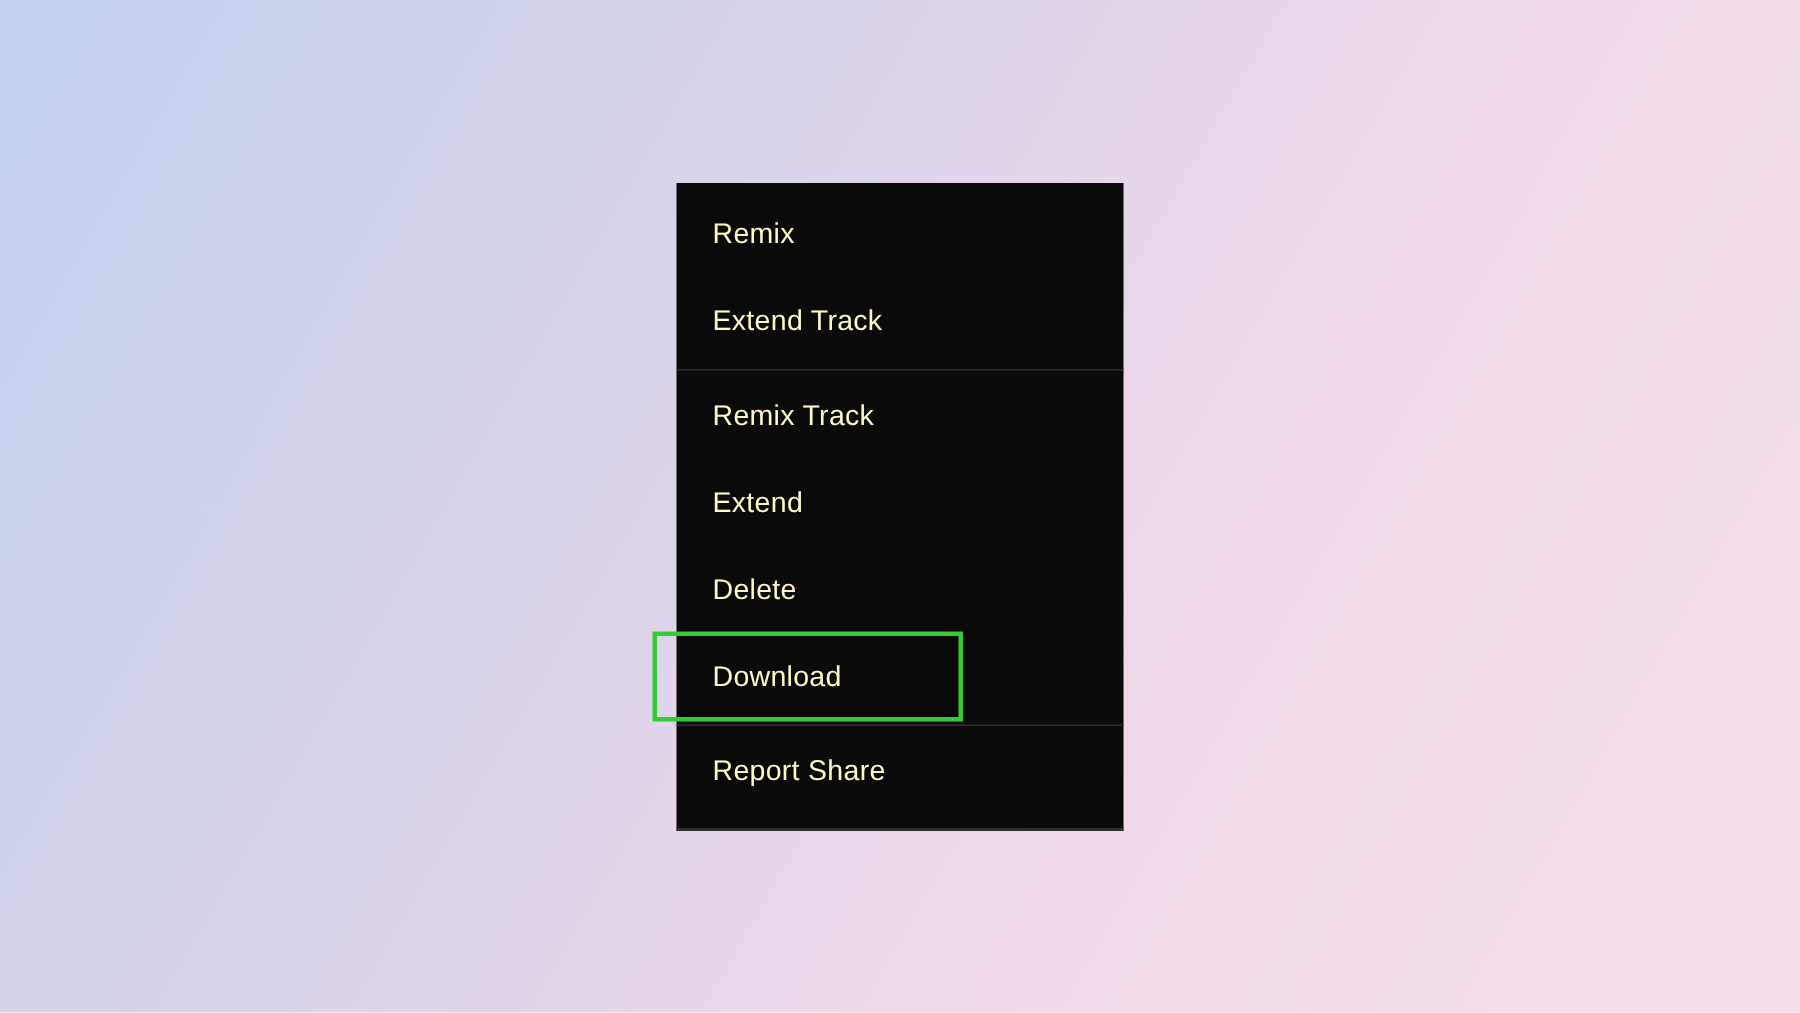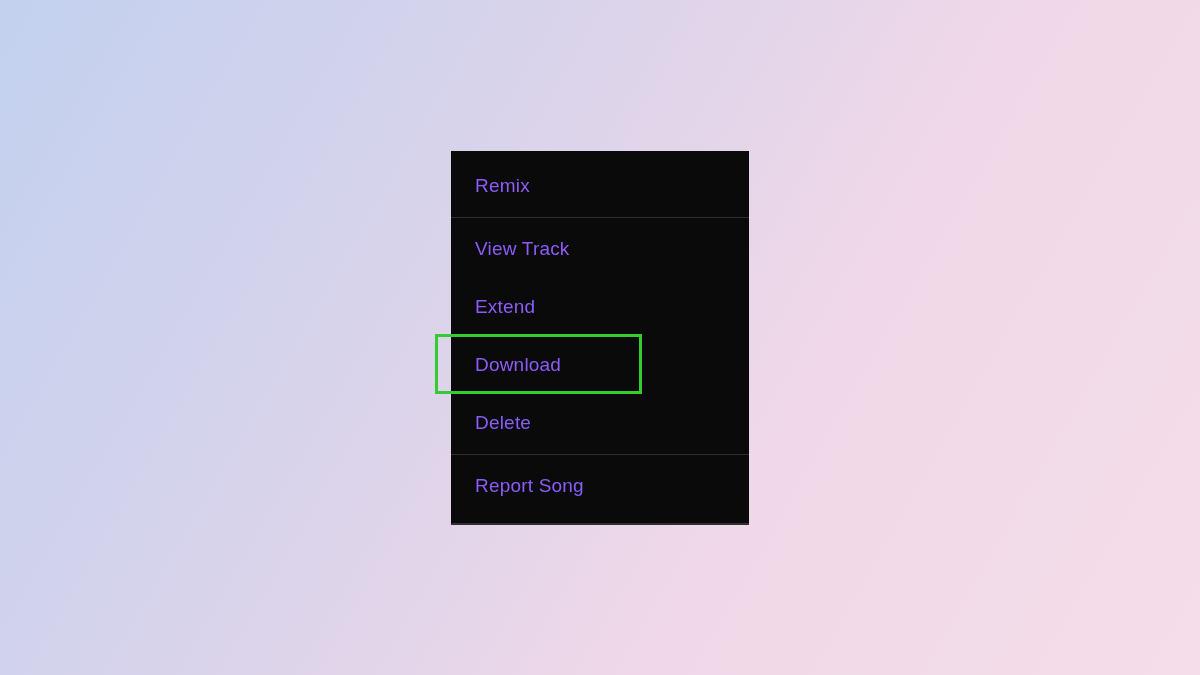--- a/index.html
+++ b/index.html
@@ -13,21 +13,21 @@
       background: linear-gradient(120deg, #c2d1ef 0%, #d8d3eb 35%, #f0d8e8 65%, #f5dee9 100%);
       display: flex;
       align-items: center;
       justify-content: center;
       font-family: -apple-system, BlinkMacSystemFont, "Segoe UI", Helvetica, Arial, sans-serif;
       overflow: hidden;
     }
     .menu {
       width: 298px;
       background: #0a0a0a;
-      color: #8b5cf6;
+      color: #fef9c3;
       padding-top: 6px;
       position: relative;
     }
     .menu-item {
       padding: 18px 24px;
       font-size: 19px;
       font-weight: 400;
       letter-spacing: 0.2px;
       display: flex;
       align-items: center;
@@ -64,37 +64,40 @@
     }
   </style>
 </head>
 <body>
 
 <div class="menu">
 
   <div class="menu-item">
     <span>Remix</span>
   </div>
+  <div class="menu-item">
+    <span>Extend Track</span>
+  </div>
 
   <div class="divider"></div>
 
   <div class="menu-item">
-    <span>View Track</span>
+    <span>Remix Track</span>
   </div>
   <div class="menu-item">
     <span>Extend</span>
   </div>
   <div class="menu-item">
+    <span>Delete</span>
+  </div>
+  <div class="menu-item">
     <span>Download</span>
     <div class="highlight-box"></div>
-  </div>
-  <div class="menu-item">
-    <span>Delete</span>
   </div>
 
   <div class="divider"></div>
 
   <div class="menu-item">
-    <span>Report Song</span>
+    <span>Report Share</span>
   </div>
 
   <div class="bottom-edge"></div>
 </div>
 
 </body></html>

